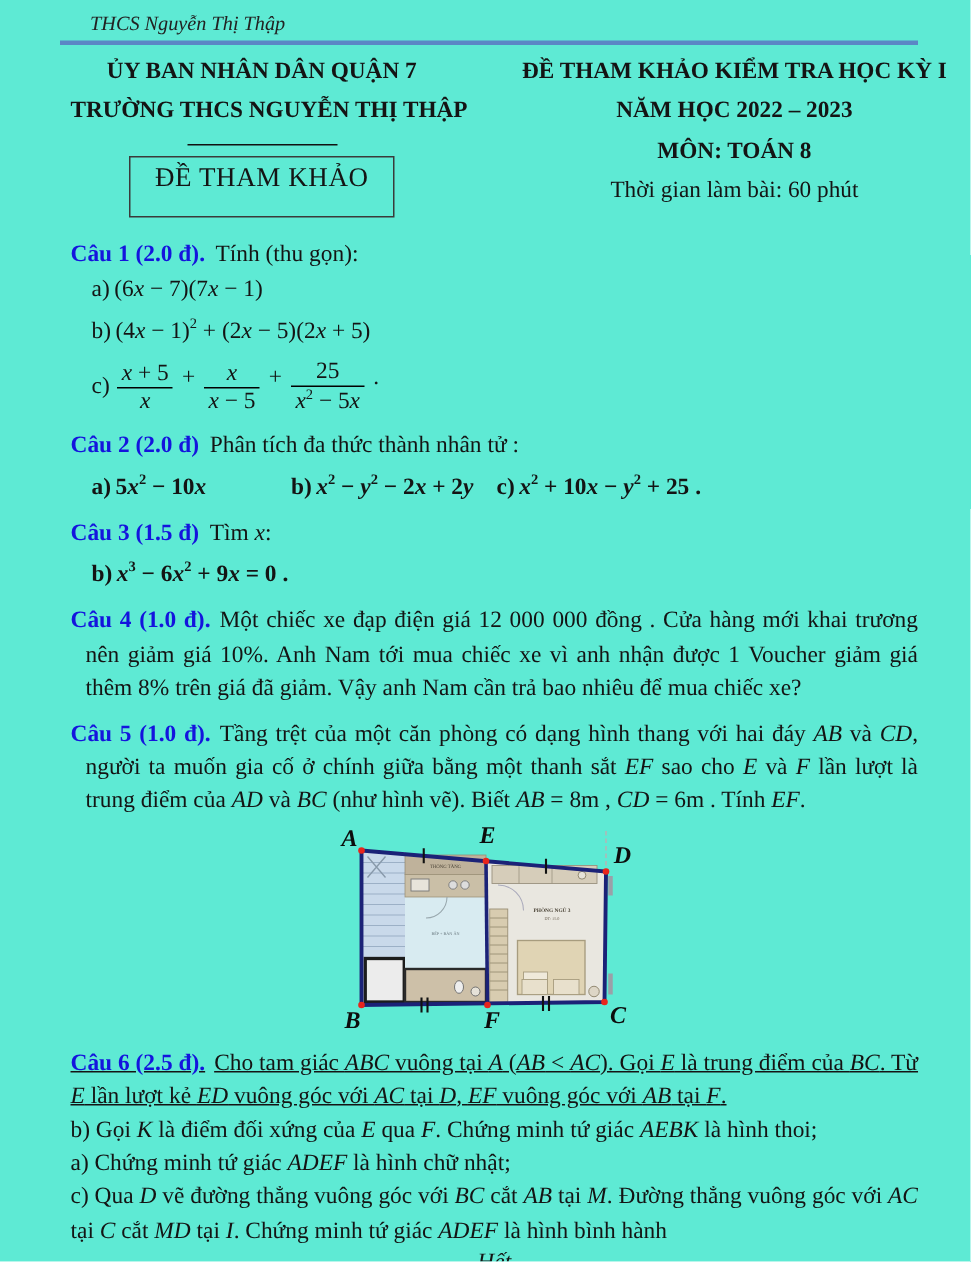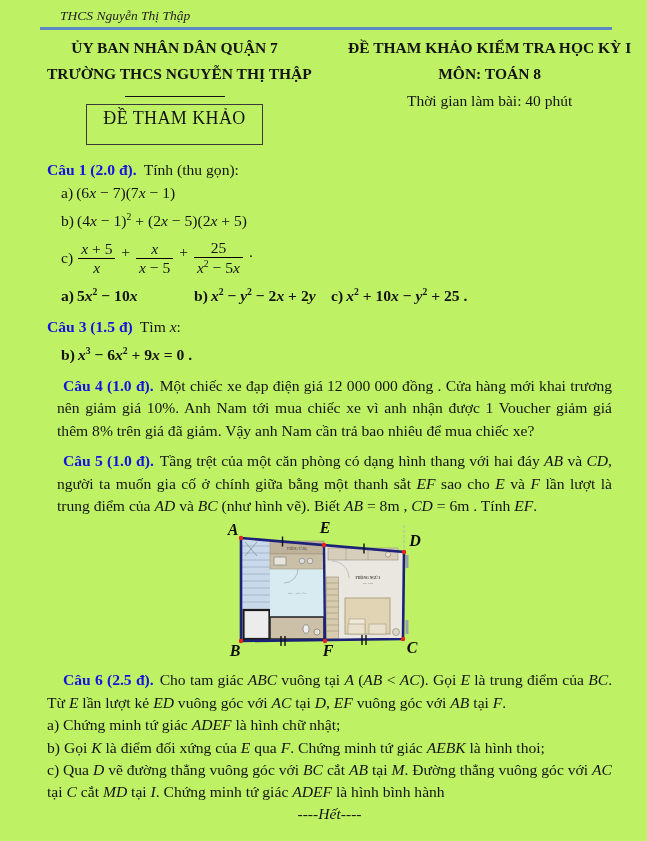--- a/index.html
+++ b/index.html
@@ -1,16 +1,16 @@
 <!DOCTYPE html>
 <html><head>
 <meta charset="utf-8">
 <style>
   html,body{margin:0;padding:0;background:#ffffff;}
-  .page{width:647px;height:841px;background:#bef264;overflow:hidden;position:relative;
+  .page{width:647px;height:841px;background:#5eead4;overflow:hidden;position:relative;
         font-family:"Liberation Serif",serif;color:#141414;font-size:15.6px;}
   .top-note{margin:8px 0 0 60px;font-style:italic;font-size:13.5px;color:#222;}
   .top-rule{height:2.5px;background:#5b87c5;margin:3px 35px 0 40px;}
   .header-row{display:flex;margin:5px 35px 0 47px;gap:46px;}
   .h-left{width:255px;text-align:center;}
   .h-right{flex:1;text-align:center;}
   .h-bold{font-weight:bold;font-size:15.5px;line-height:26.5px;white-space:nowrap;}
   .h-normal{font-size:15.5px;line-height:26.5px;white-space:nowrap;}
   .h-underline{width:100px;border-top:1.6px solid #111;margin:8px auto 7px;}
   .h-box{display:inline-block;border:1.6px solid #3a3a3a;padding:3px 16px 15px;font-size:18px;letter-spacing:.4px;}
@@ -24,22 +24,22 @@
   .cell-w133{width:133px;}
   .cell-w137{width:137px;}
   .cell-w272{width:272px;}
   .cell-flex{flex:1;}
   sup{font-size:.62em;}
   .frac{display:inline-block;text-align:center;vertical-align:-1.05em;line-height:1.18;margin:0 2px;}
   .frac .num{display:block;padding:0 3px;}
   .frac .den{display:block;border-top:1.3px solid #000;padding:0 3px;}
   .q-item-frac{padding-left:14px;margin:5px 0 2px;display:flex;align-items:center;min-height:40px;}
   .q-par{margin-top:8px;padding-left:10px;text-indent:-10px;text-align:justify;line-height:22.4px;}
-  .q-par.flush{padding-left:0;text-indent:0;}
-  .q-par .q-label{margin-right:6px;margin-left:16px;}
+  .q-par.flush{padding-left:0;text-indent:0;text-decoration:underline;}
+  .q-par .q-label{margin-right:6px;}
   .q6-item{line-height:22.4px;text-align:justify;}
   .figure-wrap{margin:4px 0 2px 175px;width:205px;height:140px;}
   .end-note{text-align:center;font-style:italic;margin-top:1px;font-size:15.6px;}
   svg text{font-family:"Liberation Serif",serif;}
   .corner-lbl{font-style:italic;font-weight:bold;font-size:16px;fill:#0d0d0d;}
   .tiny-lbl{fill:#4a4336;}
 </style>
 </head>
 <body>
 
@@ -50,22 +50,23 @@
 
   <div class="header-row">
     <div class="h-left">
       <div class="h-bold">ỦY BAN NHÂN DÂN QUẬN 7</div>
       <div class="h-bold">TRƯỜNG THCS NGUYỄN THỊ THẬP</div>
       <div class="h-underline"></div>
       <div class="h-box">ĐỀ THAM KHẢO</div>
     </div>
     <div class="h-right">
       <div class="h-bold">ĐỀ THAM KHẢO KIỂM TRA HỌC KỲ I</div>
+      <div class="h-bold">NĂM HỌC 2022 – 2023</div>
       <div class="h-bold">MÔN: TOÁN 8</div>
-      <div class="h-normal">Thời gian làm bài: 40 phút</div>
+      <div class="h-normal">Thời gian làm bài: 60 phút</div>
     </div>
   </div>
 
   <div class="content">
 
     <div>
       <div class="q-head">
         <span class="q-label">Câu 1 (2.0 đ).</span><span class="q-prompt">Tính (thu gọn):</span>
       </div>
       <div class="q-item">
@@ -74,20 +75,23 @@
       <div class="q-item">
         <span class="item-tag">b)</span><span>(4<i>x</i> − 1)<sup>2</sup> + (2<i>x</i> − 5)(2<i>x</i> + 5)</span>
       </div>
       <div class="q-item-frac">
         <span class="item-tag">c)</span>
           <span><span class="frac"><span class="num"><i>x</i> + 5</span><span class="den"><i>x</i></span></span> + <span class="frac"><span class="num"><i>x</i></span><span class="den"><i>x</i> − 5</span></span> + <span class="frac"><span class="num">25</span><span class="den"><i>x</i><sup>2</sup> − 5<i>x</i></span></span> .</span>
       </div>
     </div>
 
     <div>
+      <div class="q-head">
+        <span class="q-label">Câu 2 (2.0 đ)</span><span class="q-prompt">Phân tích đa thức thành nhân tử :</span>
+      </div>
       <div class="q-row">
         <div class="cell-w133"><span class="item-tag">a)</span><span>5<i>x</i><sup>2</sup> − 10<i>x</i></span></div>
         <div class="cell-w137"><span class="item-tag">b)</span><span><i>x</i><sup>2</sup> − <i>y</i><sup>2</sup> − 2<i>x</i> + 2<i>y</i></span></div>
         <div class="cell-flex"><span class="item-tag">c)</span><span><i>x</i><sup>2</sup> + 10<i>x</i> − <i>y</i><sup>2</sup> + 25 .</span></div>
       </div>
     </div>
 
     <div>
       <div class="q-head">
         <span class="q-label">Câu 3 (1.5 đ)</span><span class="q-prompt">Tìm <i>x</i>:</span>
@@ -185,21 +189,21 @@
         <text x="13" y="135" text-anchor="middle" class="corner-lbl">B</text>
         <text x="106" y="135" text-anchor="middle" class="corner-lbl">F</text>
         <text x="190" y="132" text-anchor="middle" class="corner-lbl">C</text>
       </svg>
     </div>
 
     <div>
       <div class="q-par flush">
         <span class="q-label">Câu 6 (2.5 đ).</span><span>Cho tam giác <i>ABC</i> vuông tại <i>A</i> (<i>AB</i> &lt; <i>AC</i>). Gọi <i>E</i> là trung điểm của <i>BC</i>. Từ <i>E</i> lần lượt kẻ <i>ED</i> vuông góc với <i>AC</i> tại <i>D</i>, <i>EF</i> vuông góc với <i>AB</i> tại <i>F</i>.</span>
       </div>
+      <div class="q6-item">b) Gọi <i>K</i> là điểm đối xứng của <i>E</i> qua <i>F</i>. Chứng minh tứ giác <i>AEBK</i> là hình thoi;</div>
       <div class="q6-item">a) Chứng minh tứ giác <i>ADEF</i> là hình chữ nhật;</div>
-      <div class="q6-item">b) Gọi <i>K</i> là điểm đối xứng của <i>E</i> qua <i>F</i>. Chứng minh tứ giác <i>AEBK</i> là hình thoi;</div>
       <div class="q6-item">c) Qua <i>D</i> vẽ đường thẳng vuông góc với <i>BC</i> cắt <i>AB</i> tại <i>M</i>. Đường thẳng vuông góc với <i>AC</i> tại <i>C</i> cắt <i>MD</i> tại <i>I</i>. Chứng minh tứ giác <i>ADEF</i> là hình bình hành</div>
     </div>
 
     <div class="end-note">----Hết----</div>
 
   </div>
 </div>
 
 </body></html>

